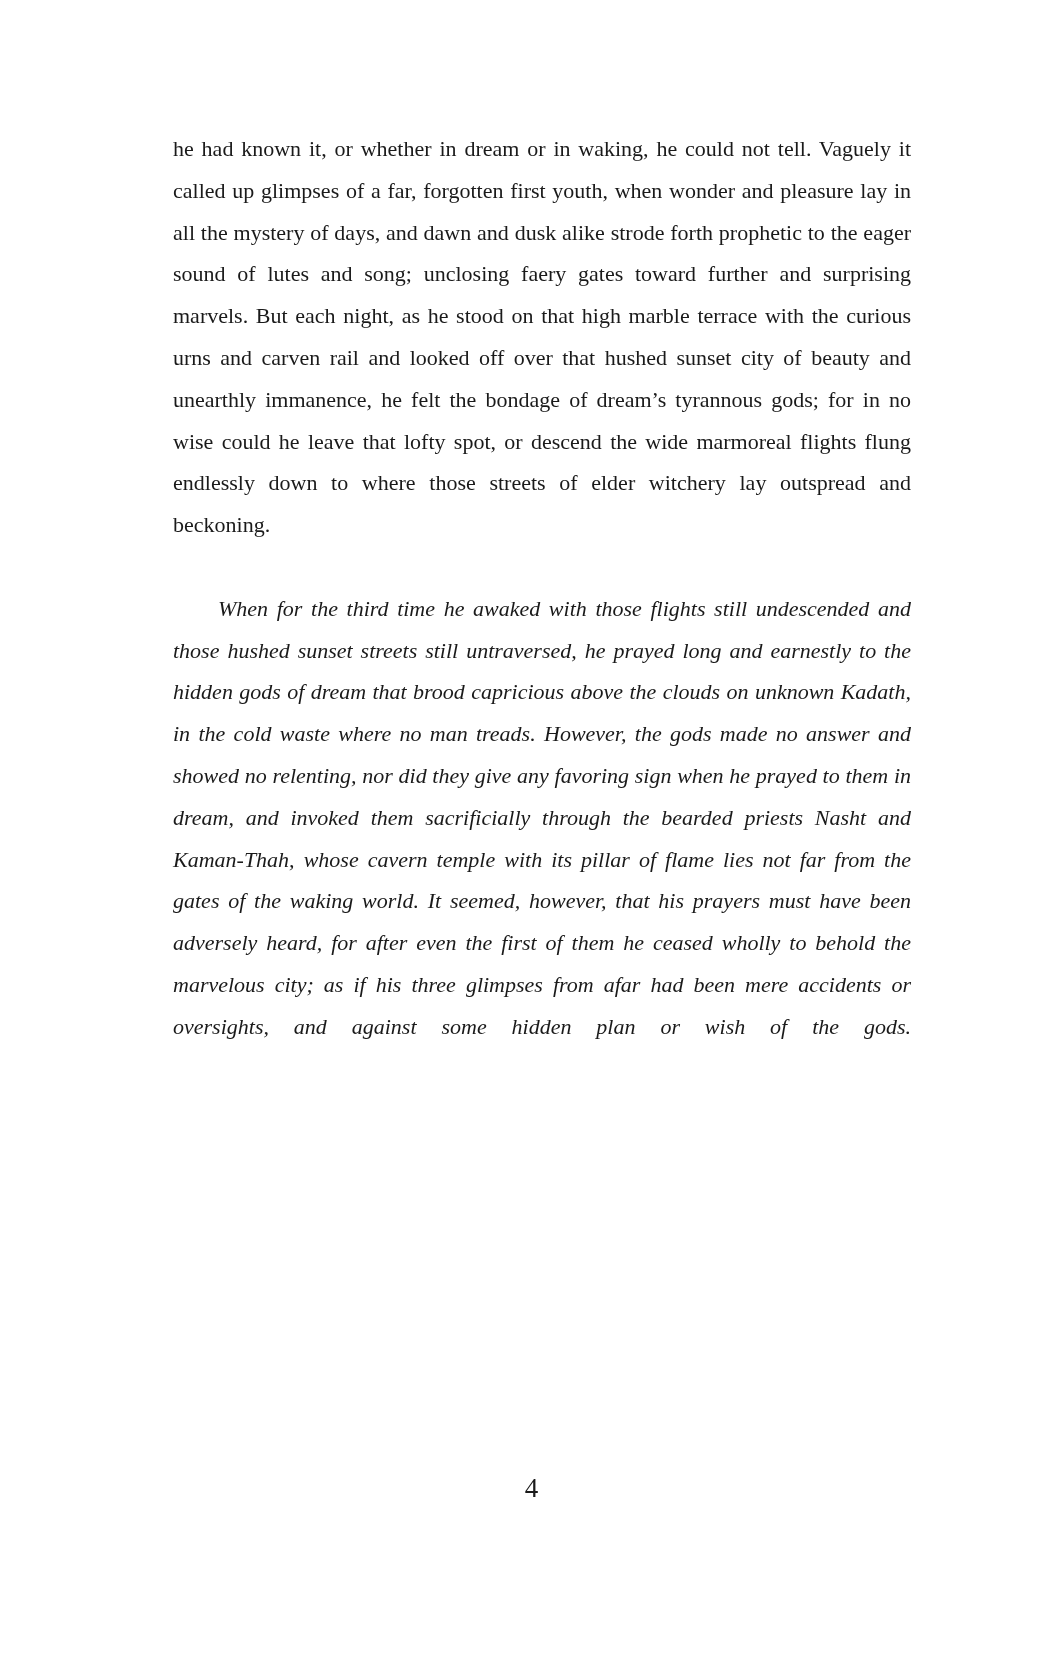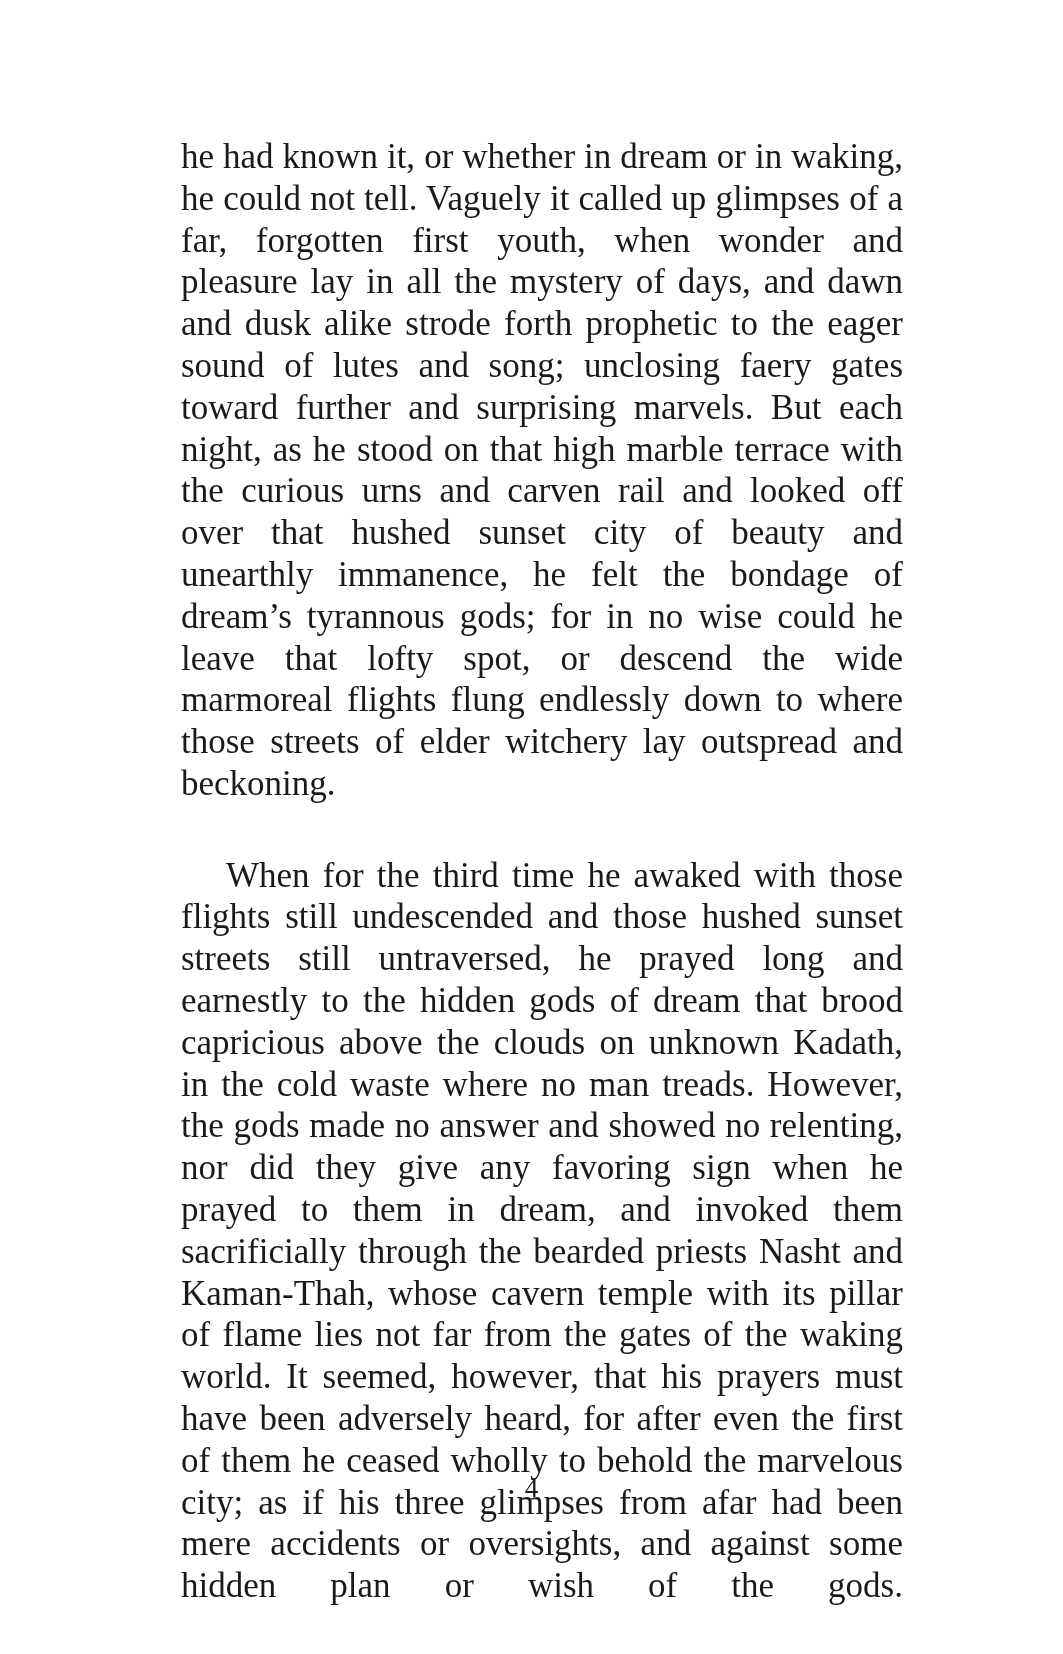--- a/index.html
+++ b/index.html
@@ -19,39 +19,40 @@
   }
 
   .text-block {
     position: absolute;
     left: 173px;
     top: 128px;
     width: 738px;
   }
 
   .para {
-    margin: 8px;
+    margin: 0;
     padding: 0;
     font-family: "Liberation Serif", "DejaVu Serif", serif;
-    font-size: 35px;
+    font-size: 22px;
     line-height: 41.8px;
     color: #1a1a1a;
     text-align: justify;
     text-justify: inter-word;
     -webkit-font-smoothing: antialiased;
     hyphens: none;
     word-spacing: 0.1px;
   }
 
   .para.continued {
     text-indent: 0;
   }
 
   .para.indented {
     text-indent: 45px;
+    font-style: italic;
   }
 
   
   .para::after {
     content: "";
     display: inline-block;
     width: 100%;
   }
 
   .folio {

